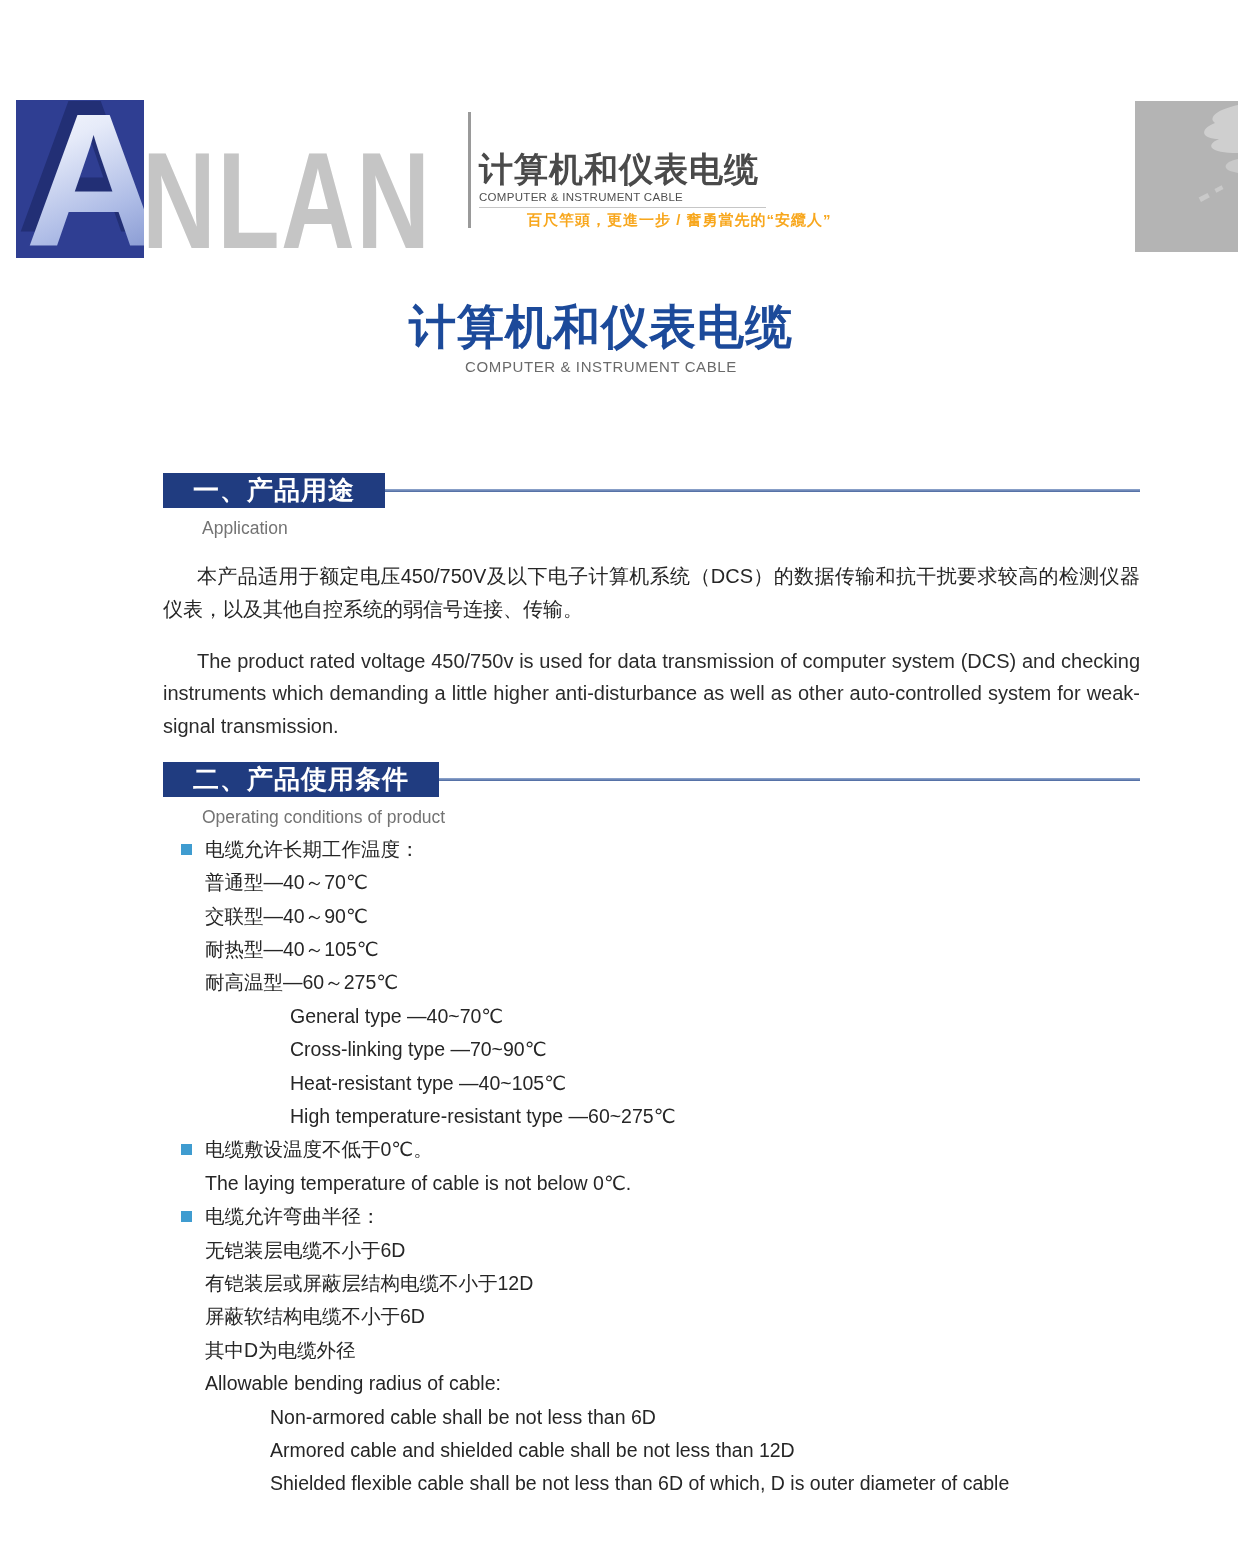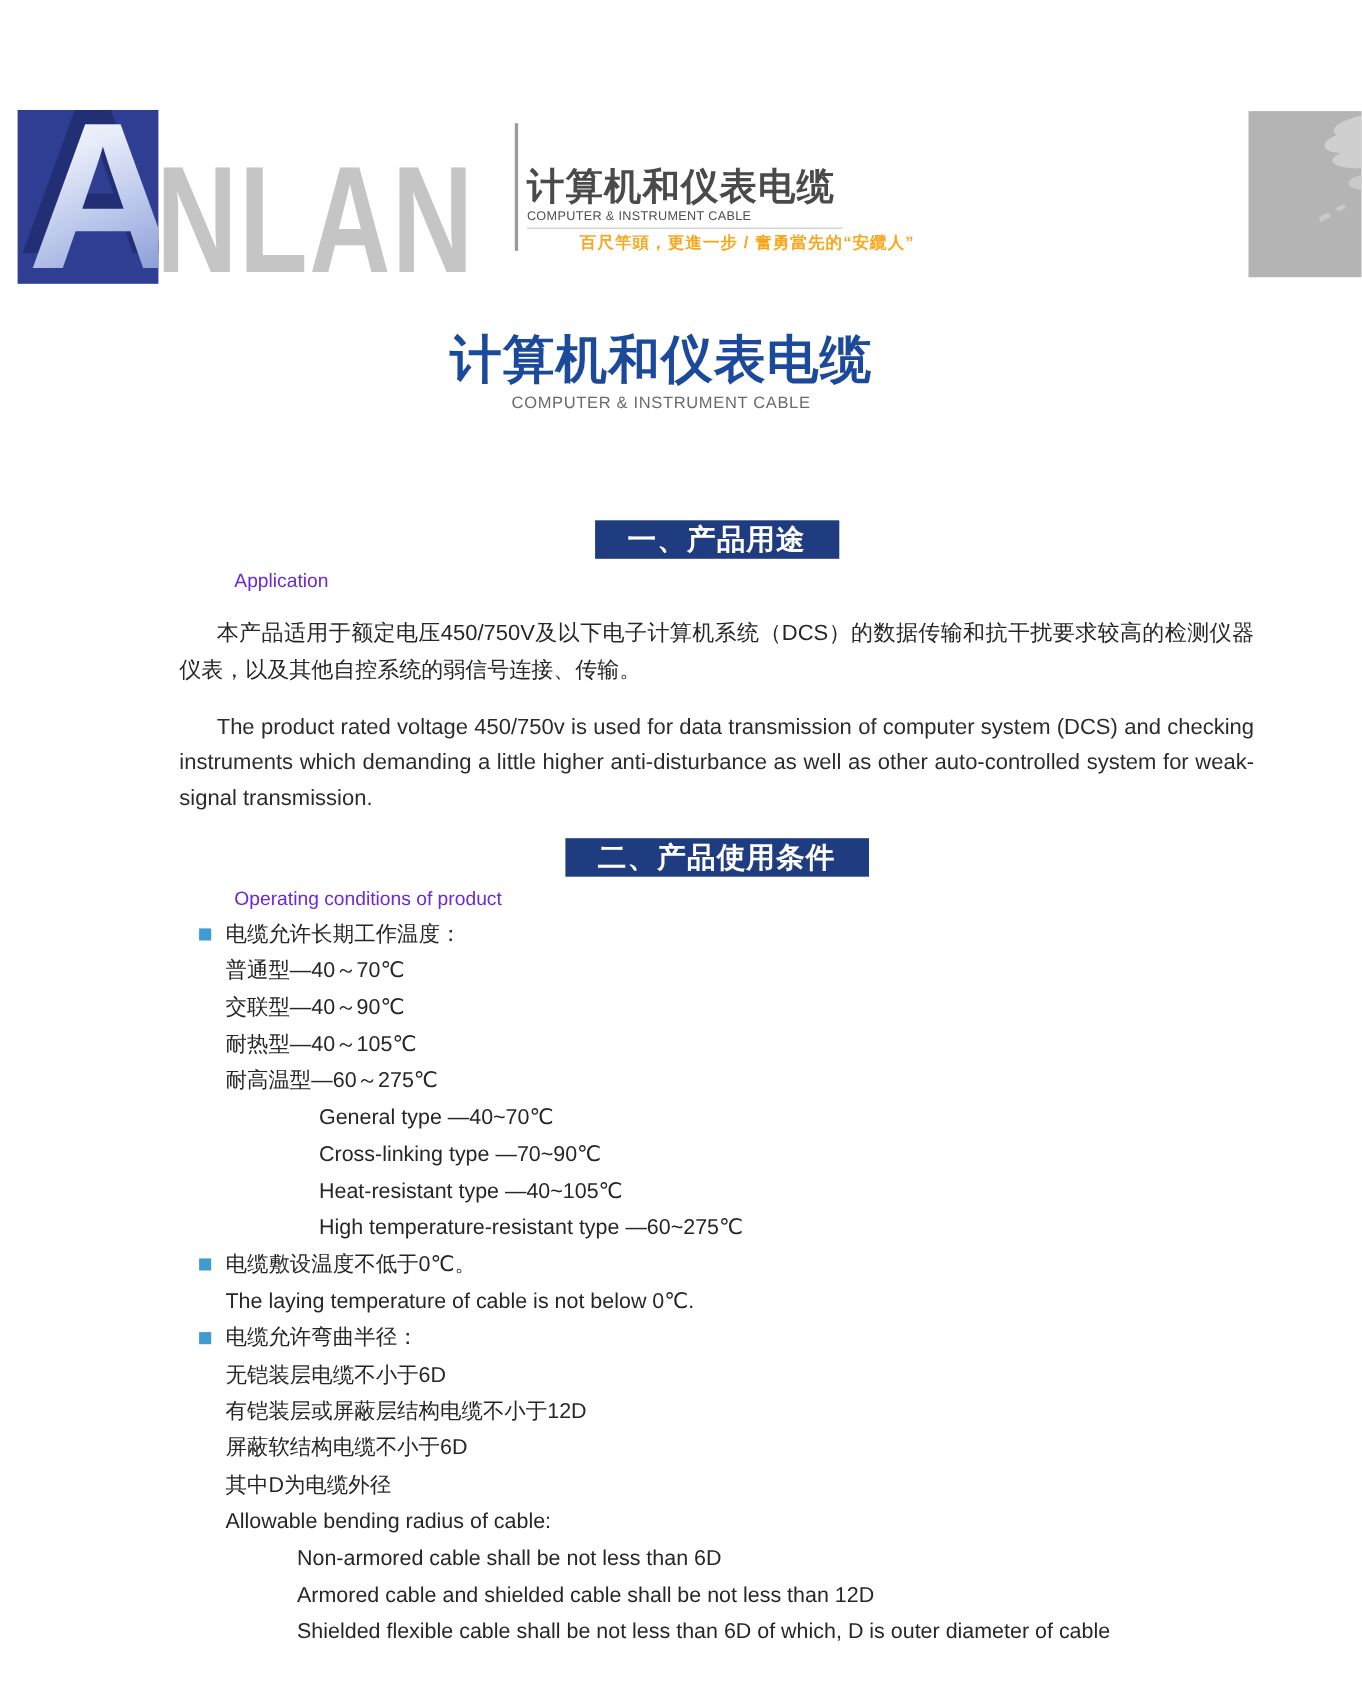--- a/index.html
+++ b/index.html
@@ -24,25 +24,25 @@
   .decor svg{position:absolute;right:0;top:0;}
 
   
   .hero-title{position:absolute;left:0;top:296px;width:1202px;text-align:center;
       font-size:47px;font-weight:bold;color:#1c4a9a;letter-spacing:1px;}
   .hero-sub{position:absolute;left:0;top:358px;width:1202px;text-align:center;
       font-size:15px;color:#6a6a6a;letter-spacing:0.6px;}
 
   
   .content{position:absolute;left:163px;top:473px;width:977px;}
-  .sec-head{display:flex;align-items:center;height:35px;flex-direction:column;}
+  .sec-head{display:flex;align-items:center;height:35px;}
   .sec-box{background:#203c80;color:#ffffff;font-size:26px;font-weight:bold;height:35px;
       line-height:34px;padding:0 30px;letter-spacing:1px;white-space:nowrap;}
   .sec-line{flex:1;height:3px;background:linear-gradient(#93a9cf,#4a679f);}
-  .label-en{margin:8px 0 0 50px;height:24px;line-height:24px;font-size:17.5px;color:#6d28d9;}
+  .label-en{margin:8px 0 0 39px;height:24px;line-height:24px;font-size:17.5px;color:#737373;}
   .para-zh{margin-top:20px;font-size:20px;line-height:32.5px;color:#262626;text-align:justify;text-indent:34px;}
   .para-en{margin-top:4px;font-size:20px;line-height:32.3px;color:#2b2b2b;text-align:justify;text-indent:34px;}
   .gap-sec{margin-top:17px;text-align:center;}
   .cond-list{margin-top:4px;}
   .cl{position:relative;padding-left:42px;height:33.4px;line-height:33.4px;font-size:19.5px;color:#262626;white-space:nowrap;}
   .cl.ind1{padding-left:127px;}
   .cl.ind2{padding-left:107px;}
   .bsq{position:absolute;left:18px;top:11px;width:11px;height:11px;background:#3f9cd0;}
 </style>
 </head>

